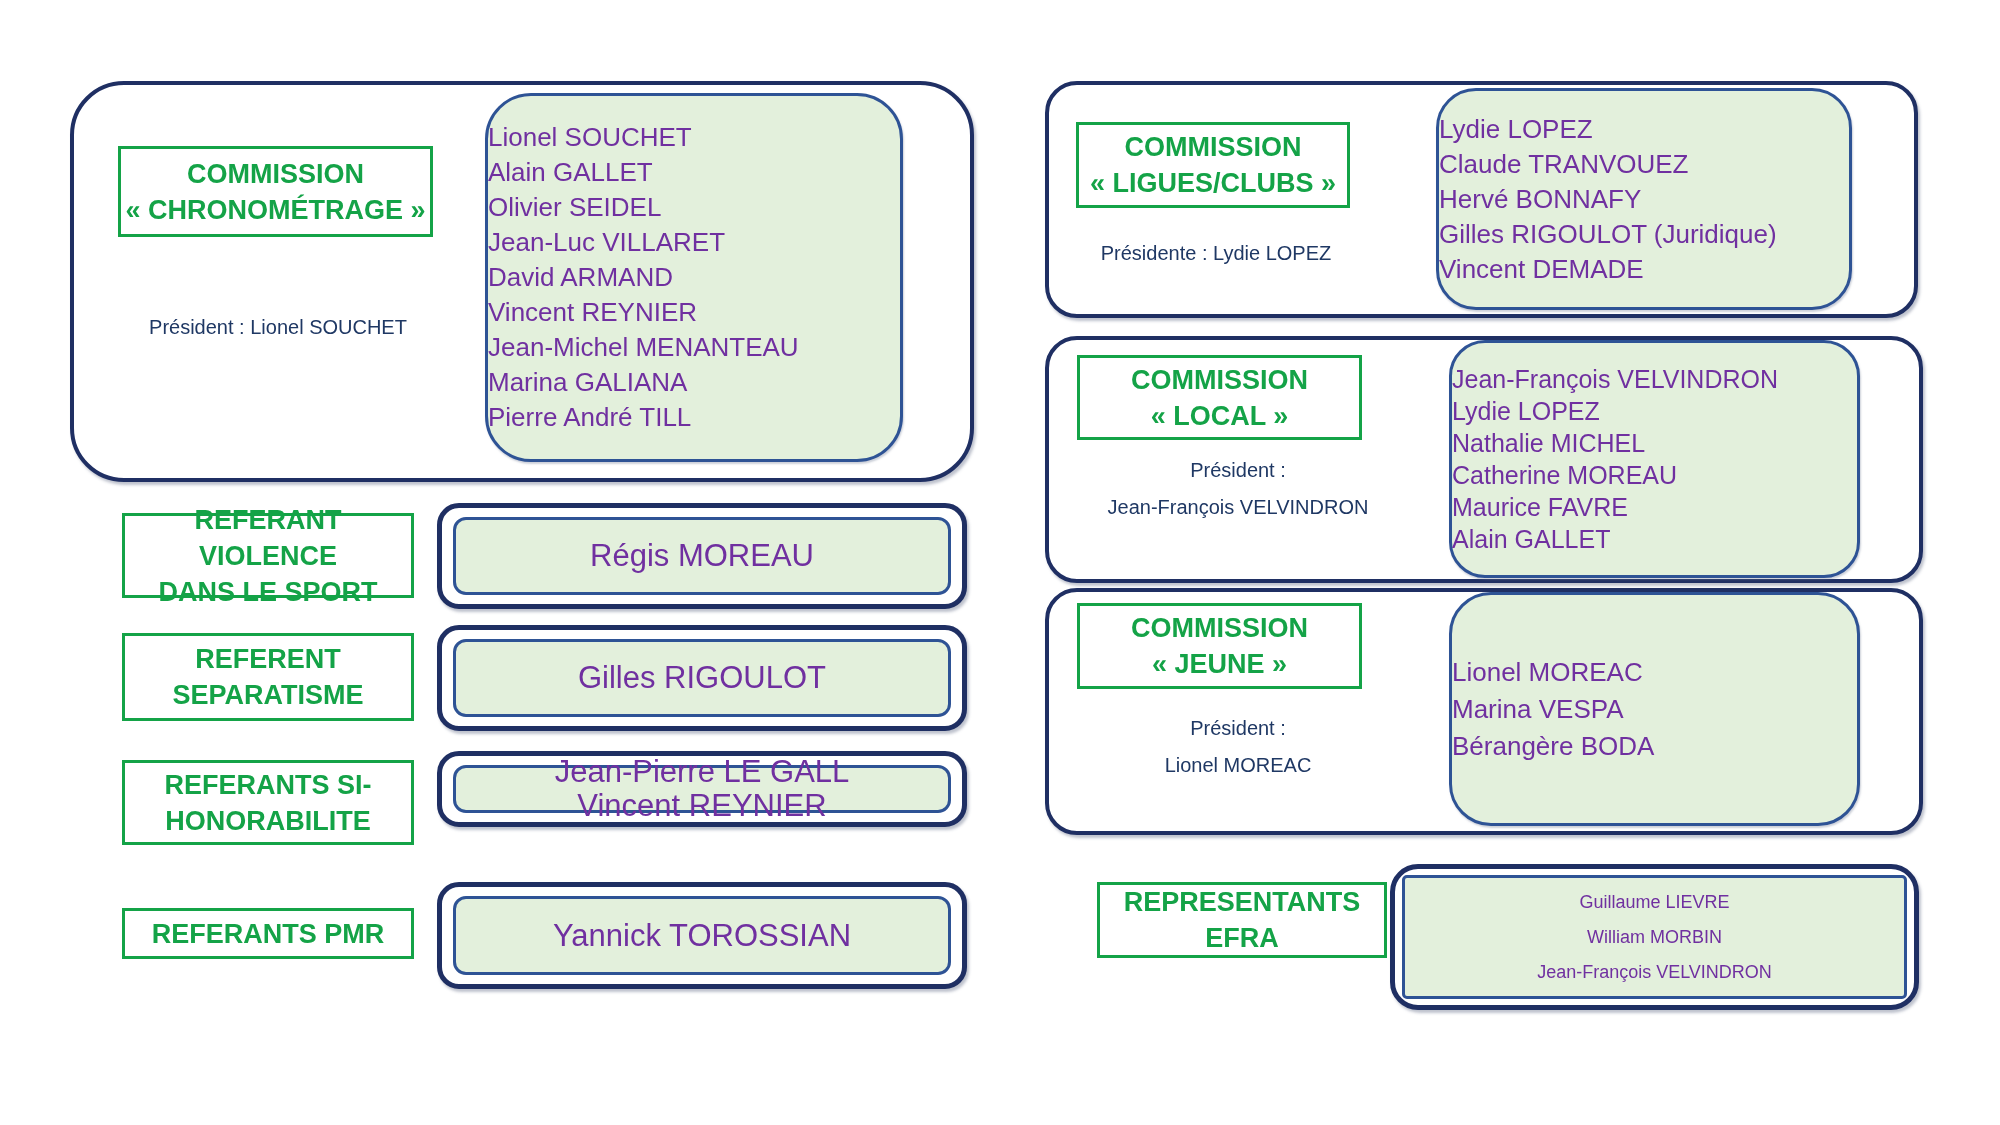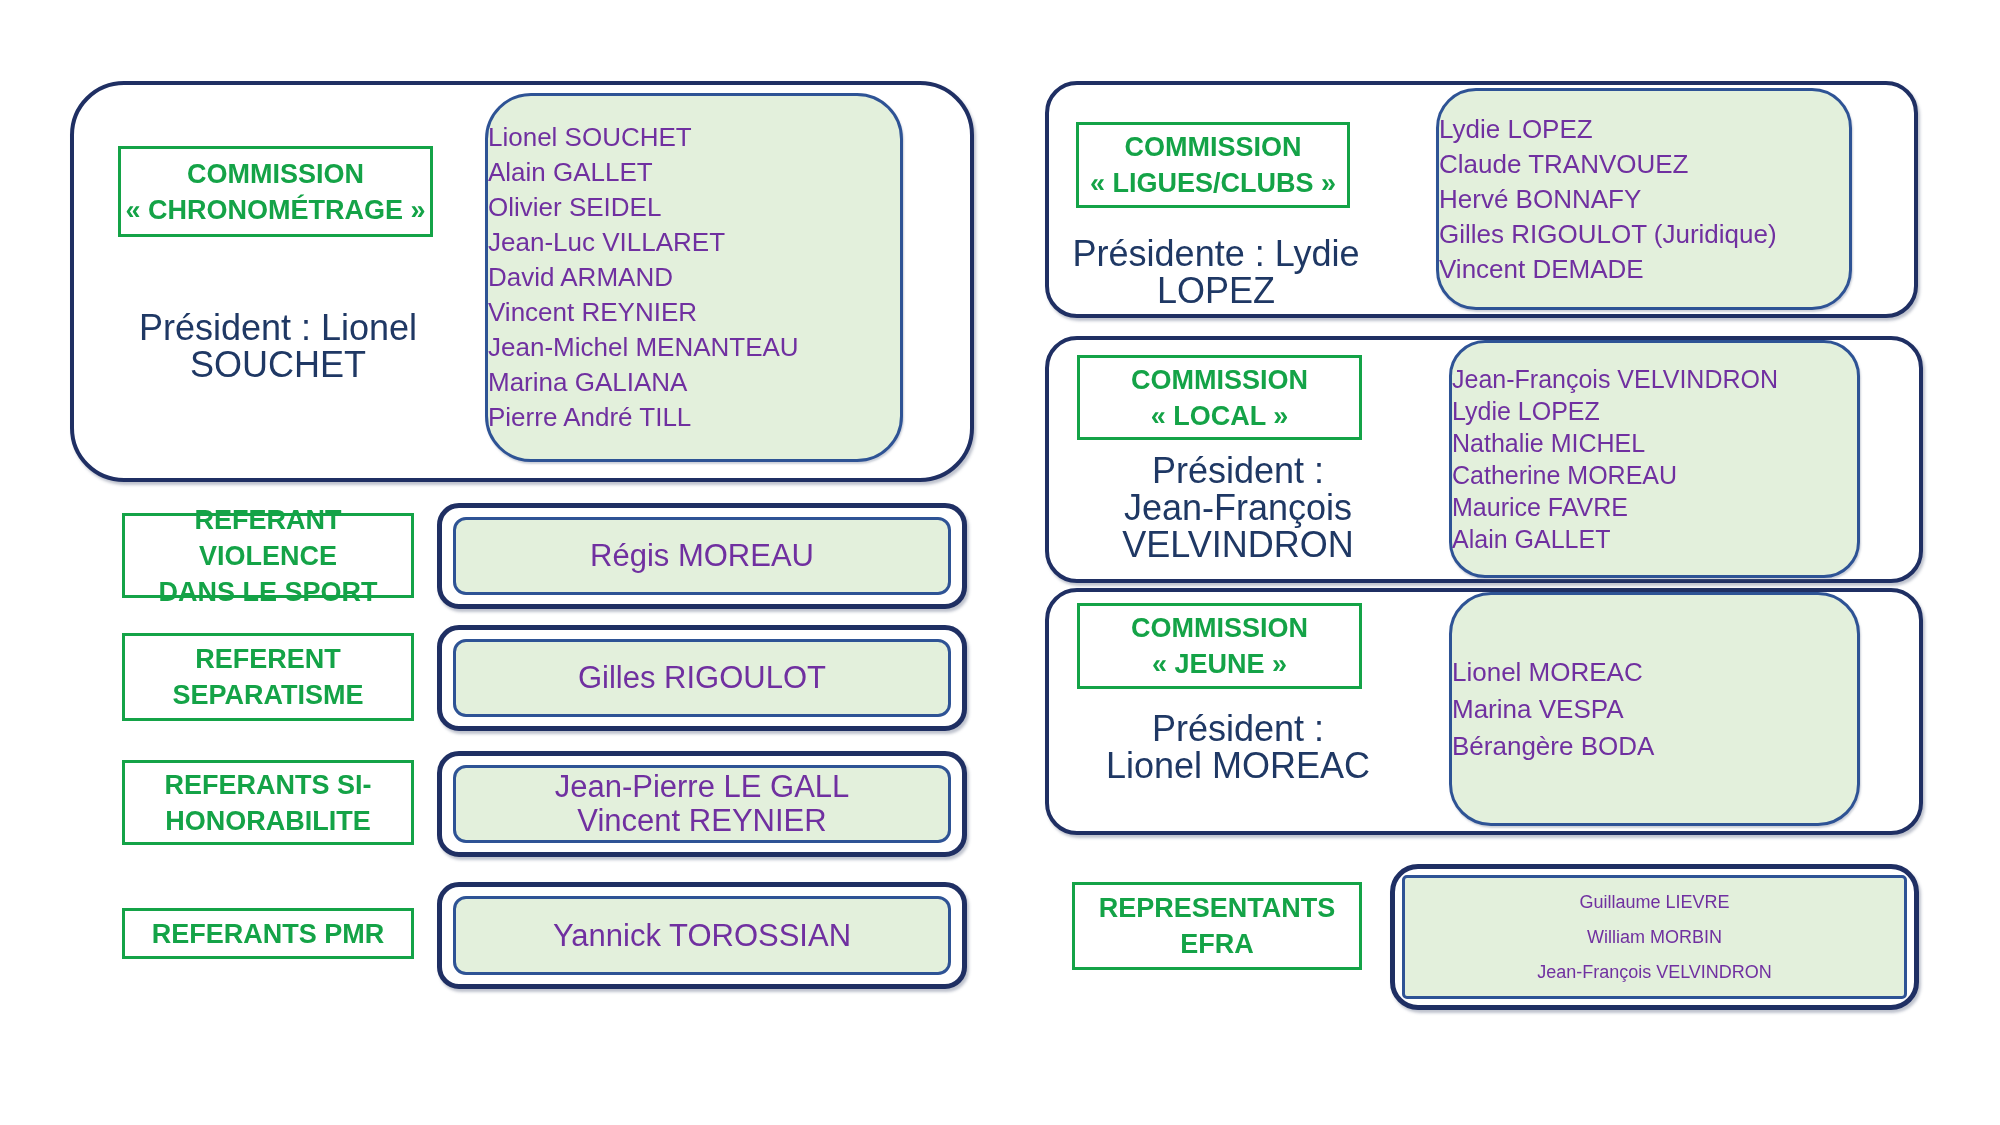--- a/index.html
+++ b/index.html
@@ -26,21 +26,21 @@
     display:flex;flex-direction:column;justify-content:center;align-items:center;
     text-align:center;z-index:3;
   }
   .members{
     position:absolute;background:var(--fill);border:3px solid var(--blue-inner);
     color:var(--purple);font-size:26px;line-height:35px;
     display:flex;flex-direction:column;justify-content:center;align-items:flex-start;
     text-align:center;z-index:2;box-shadow:1px 2px 2px rgba(110,120,145,0.35);
   }
   .president{
-    position:absolute;color:var(--navy-text);font-size:36px;font-weight:500;
+    position:absolute;color:var(--navy-text);font-size:20px;font-weight:500;
     line-height:37px;text-align:center;z-index:3;
   }
   .holder{
     position:absolute;background:#ffffff;border:5px solid var(--navy-border);
     border-radius:22px;padding:9px 11px;z-index:2;
     box-shadow:2px 3px 3px rgba(110,120,145,0.45);
   }
   .holder .inner{
     width:100%;height:100%;background:var(--fill);border:3px solid var(--blue-inner);
     border-radius:13px;color:var(--purple);font-size:31px;line-height:34px;
@@ -93,21 +93,21 @@
   <div class="holder" style="left:437px;top:625px;width:530px;height:106px;">
     <div class="inner">
       <div>Gilles RIGOULOT</div>
     </div>
   </div>
 
   <div class="glabel" style="left:122px;top:760px;width:292px;height:85px;text-align:right;">
     <span>REFERANTS SI-</span>
     <span>HONORABILITE</span>
   </div>
-  <div class="holder" style="left:437px;top:751px;width:530px;height:106px;">
+  <div class="holder" style="left:437px;top:751px;width:530px;height:76px;">
     <div class="inner">
       <div>Jean-Pierre LE GALL</div>
       <div>Vincent REYNIER</div>
     </div>
   </div>
 
   <div class="glabel" style="left:122px;top:908px;width:292px;height:51px;">
     <span>REFERANTS PMR</span>
   </div>
   <div class="holder" style="left:437px;top:882px;width:530px;height:107px;">
@@ -165,21 +165,21 @@
     <div>Président :</div>
     <div>Lionel MOREAC</div>
   </div>
 
   <div class="members" style="left:1449px;top:592px;width:411px;height:234px;border-radius:42px;line-height:37px;">
     <div>Lionel MOREAC</div>
     <div>Marina VESPA</div>
     <div>Bérangère BODA</div>
   </div>
 
-  <div class="glabel" style="left:1072px;top:882px;width:290px;height:88px;">
+  <div class="glabel" style="left:1097px;top:882px;width:290px;height:76px;">
     <span>REPRESENTANTS</span>
     <span>EFRA</span>
   </div>
 
   <div class="holder efra-holder" style="left:1390px;top:864px;width:529px;height:146px;">
     <div class="inner">
       <div>Guillaume LIEVRE</div>
       <div>William MORBIN</div>
       <div>Jean-François VELVINDRON</div>
     </div>

